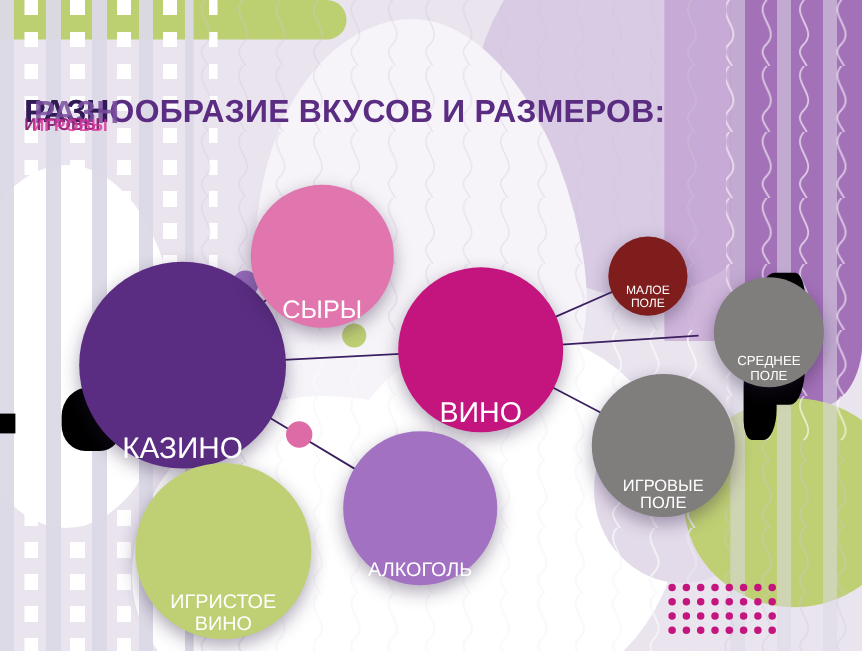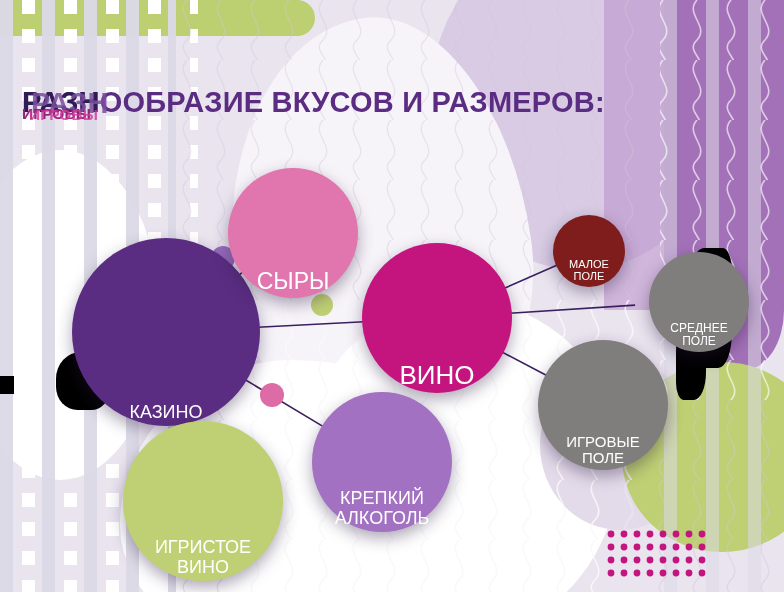--- a/index.html
+++ b/index.html
@@ -305,38 +305,37 @@
         <line x1="185.67597186996696" y1="421.8713309736329" x2="186.31819776241932" y2="424.8047411310504" stroke="#3b2060" stroke-width="1.6"></line>
         <line x1="244.82487674128242" y1="379.4408980387348" x2="323.7381345825304" y2="426.93498840615257" stroke="#3b2060" stroke-width="1.6"></line>
         <line x1="503.79854265883756" y1="288.5559055385387" x2="557.888349994514" y2="264.7136878313655" stroke="#3b2060" stroke-width="1.6"></line>
         <line x1="509.84608271733794" y1="313.2620434004983" x2="635.1012058844901" y2="305.11536872296" stroke="#3b2060" stroke-width="1.6"></line>
         <line x1="501.6580766451094" y1="351.88706426581035" x2="547.1991941281933" y2="375.75499933224586" stroke="#3b2060" stroke-width="1.6"></line>
         <circle cx="322" cy="305" r="11" fill="#bed073"></circle>
         <circle cx="223" cy="258" r="12" fill="#9a6fc0"></circle>
         <circle cx="157" cy="393" r="13" fill="#c4157e"></circle>
         <circle cx="272" cy="395" r="12" fill="#dd6ca6"></circle>
       </svg>
-  <div class="node" style="left: 72px; top: 238px; width: 188px; height: 188px; background: rgb(90, 45, 130); font-size: 18px;">
+  <div class="node" style="left: 72px; top: 238px; width: 188px; height: 188px; background: rgb(90, 45, 130); font-size: 27px;">
         <div>
           <div>КАЗИНО</div>
         </div>
       </div>
       <div class="node" style="left: 362px; top: 243px; width: 150px; height: 150px; background: rgb(196, 21, 126); font-size: 26px;">
         <div>
           <div>ВИНО</div>
         </div>
       </div>
       <div class="node" style="left: 228px; top: 168px; width: 130px; height: 130px; background: rgb(224, 118, 173); font-size: 23px;">
         <div>
           <div>СЫРЫ</div>
         </div>
       </div>
       <div class="node" style="left: 312px; top: 392px; width: 140px; height: 140px; background: rgb(162, 113, 194); font-size: 18px;">
         <div>
-          <div>КРЕПКИЙ</div>
           <div>АЛКОГОЛЬ</div>
         </div>
       </div>
       <div class="node" style="left: 123px; top: 421px; width: 160px; height: 160px; background: rgb(190, 208, 115); font-size: 18px;">
         <div>
           <div>ИГРИСТОЕ</div>
           <div>ВИНО</div>
         </div>
       </div>
       <div class="node" style="left: 553px; top: 215px; width: 72px; height: 72px; background: #7f1d1d; font-size: 11px;">

